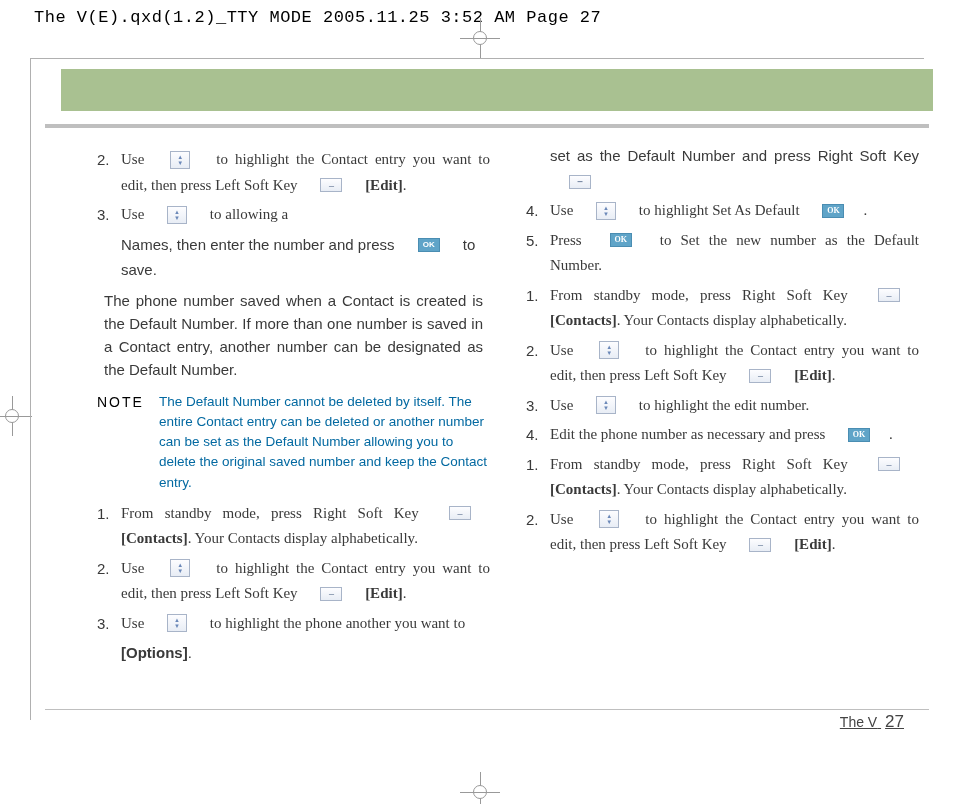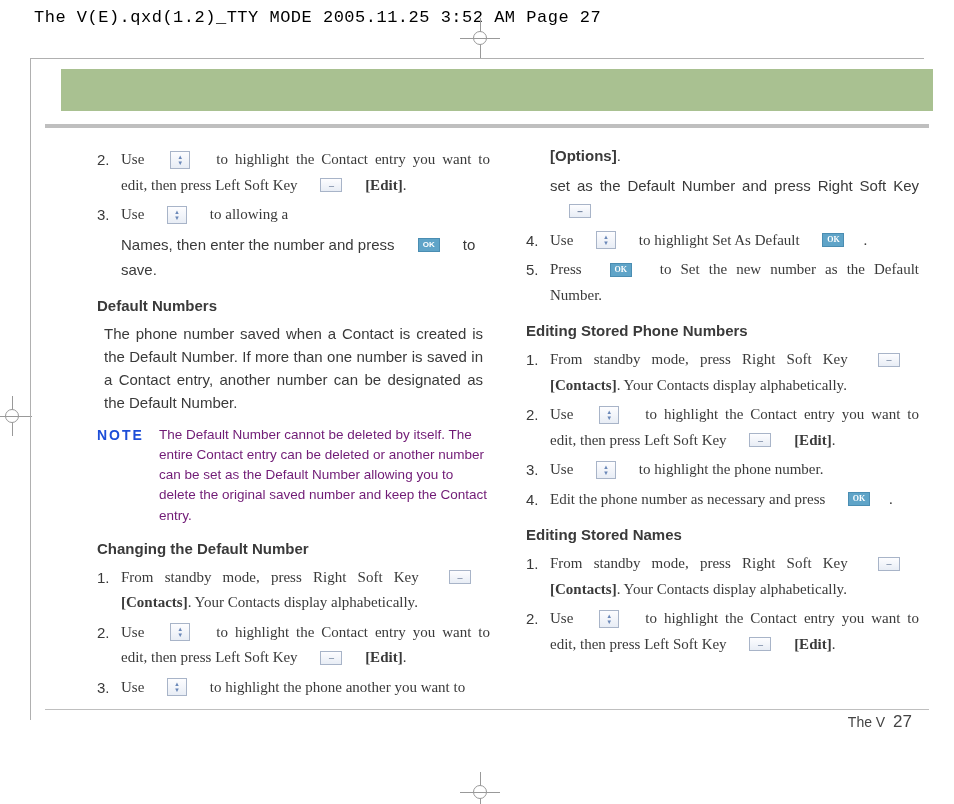--- a/index.html
+++ b/index.html
@@ -59,22 +59,22 @@
     background: #bfbfbf;
   }
   .footer-line {
     position: absolute;
     bottom: 10px; left: 14px;
     width: 884px; height: 1px;
     background: #bfbfbf;
   }
   .page-num {
     position: absolute;
-    bottom: -12px; right: 12px;
-    font-size: 14px; color: #444;
+    bottom: -12px; right: 20px;
+    font-size: 14px; color: #444; text-decoration: underline;
   }
   .page-num .n { font-size: 17px; margin-left: 4px; }
 
   .content {
     position: absolute;
     top: 84px; left: 66px;
     width: 822px;
     height: 560px;
     columns: 2;
     column-gap: 36px;
@@ -103,31 +103,31 @@
   }
   ol li .num {
     flex: 0 0 24px;
   }
   ol li .txt { flex: 1; text-align: justify; font-family: Liberation Serif, serif; }
   .sub { margin-left: 24px; line-height: 1.7; margin-bottom:4px;}
   .b { font-weight: bold; }
   .note-row { display: flex; margin: 10px 0 8px 0; align-items: flex-start;}
   .note-lbl {
     flex: 0 0 62px;
-    font-weight: 700;
-    color: #1d4ed8;
+    font-weight: 400;
+    color: #000000;
     letter-spacing: 2px;
     font-size: 14px;
     padding-top: 2px;
   }
   .note-txt {
     flex: 1;
     font-size: 13.5px;
     line-height: 1.5;
-    color: #701a75;
+    color: #0369a1;
   }
   
   .ic {
     display: inline-flex;
     align-items: center; justify-content: center;
     vertical-align: middle;
     border-radius: 0;
     font-size: 9px;
     position: relative;
     top: -1px;
@@ -192,29 +192,27 @@
           <span class="num">3.</span>
         <span class="txt">
           <span>Use </span><span class="ic ic-nav"></span><span> to allowing a</span>
         </span>
       </li>
     </ol>
     <div class="sub">
       <span>Names, then enter the number and press </span><span class="ic ic-ok">OK</span><span> to save.</span>
     </div>
 
-    <div class="h">Default Numbers</div>
     <div class="para">The phone number saved when a Contact is created is the Default Number. If more than one number is saved in a Contact entry, another number can be designated as the Default Number.</div>
 
     <div class="note-row">
       <div class="note-lbl">NOTE</div>
       <div class="note-txt">The Default Number cannot be deleted by itself. The entire Contact entry can be deleted or another number can be set as the Default Number allowing you to delete the original saved number and keep the Contact entry.</div>
     </div>
 
-    <div class="h">Changing the Default Number</div>
     <ol>
       <li>
           <span class="num">1.</span>
         <span class="txt">
           <span>From standby mode, press Right Soft Key </span><span class="ic ic-soft"></span> <span class="b">[Contacts]</span><span>. Your Contacts display alphabetically.</span>
         </span>
       </li>
       <li>
           <span class="num">2.</span>
         <span class="txt">
@@ -244,49 +242,47 @@
         </span>
       </li>
       <li>
           <span class="num">5.</span>
         <span class="txt">
           <span>Press </span><span class="ic ic-ok">OK</span><span> to Set the new number as the Default Number.</span>
         </span>
       </li>
     </ol>
 
-    <div class="h">Editing Stored Phone Numbers</div>
     <ol>
       <li>
           <span class="num">1.</span>
         <span class="txt">
           <span>From standby mode, press Right Soft Key </span><span class="ic ic-soft"></span> <span class="b">[Contacts]</span><span>. Your Contacts display alphabetically.</span>
         </span>
       </li>
       <li>
           <span class="num">2.</span>
         <span class="txt">
           <span>Use </span><span class="ic ic-nav"></span><span> to highlight the Contact entry you want to edit, then press Left Soft Key </span><span class="ic ic-soft"></span> <span class="b">[Edit]</span><span>.</span>
         </span>
       </li>
       <li>
           <span class="num">3.</span>
         <span class="txt">
-          <span>Use </span><span class="ic ic-nav"></span><span> to highlight the phone number.</span>
+          <span>Use </span><span class="ic ic-nav"></span><span> to highlight the edit number.</span>
         </span>
       </li>
       <li>
           <span class="num">4.</span>
         <span class="txt">
           <span>Edit the phone number as necessary and press </span><span class="ic ic-ok">OK</span><span>.</span>
         </span>
       </li>
     </ol>
 
-    <div class="h">Editing Stored Names</div>
     <ol>
       <li>
           <span class="num">1.</span>
         <span class="txt">
           <span>From standby mode, press Right Soft Key </span><span class="ic ic-soft"></span> <span class="b">[Contacts]</span><span>. Your Contacts display alphabetically.</span>
         </span>
       </li>
       <li>
           <span class="num">2.</span>
         <span class="txt">

